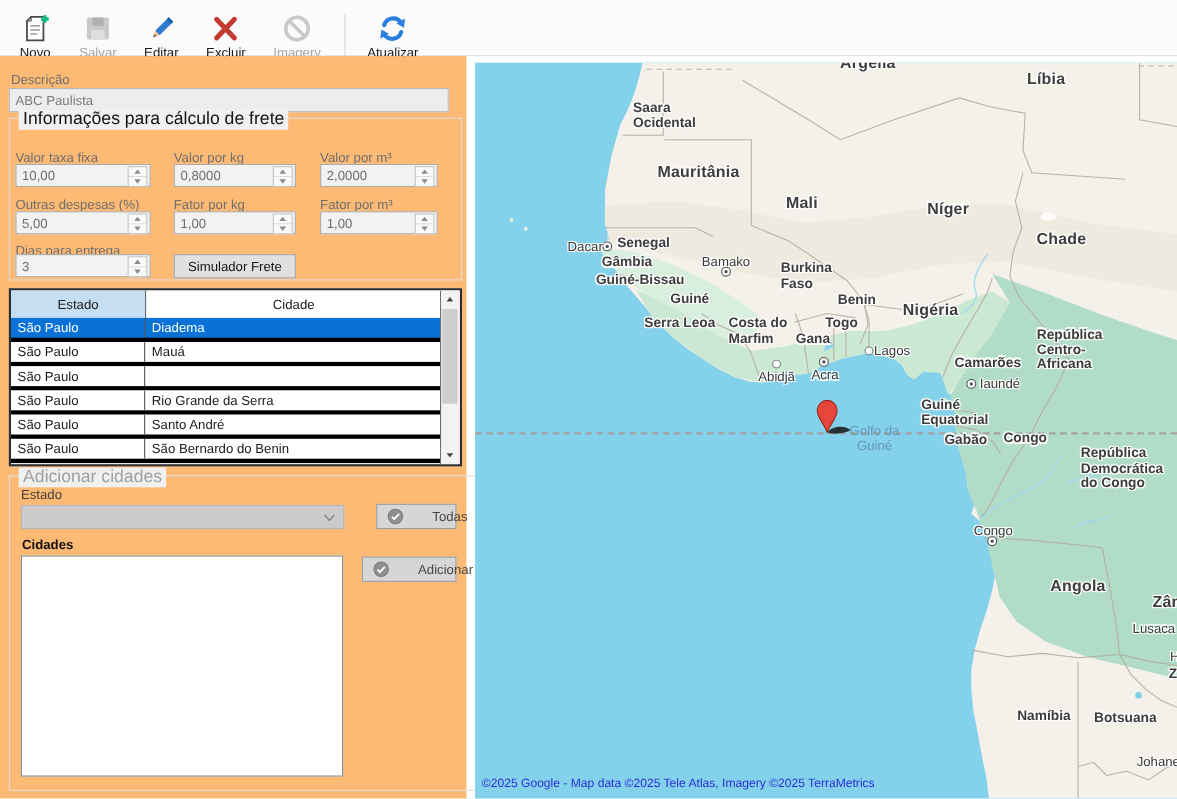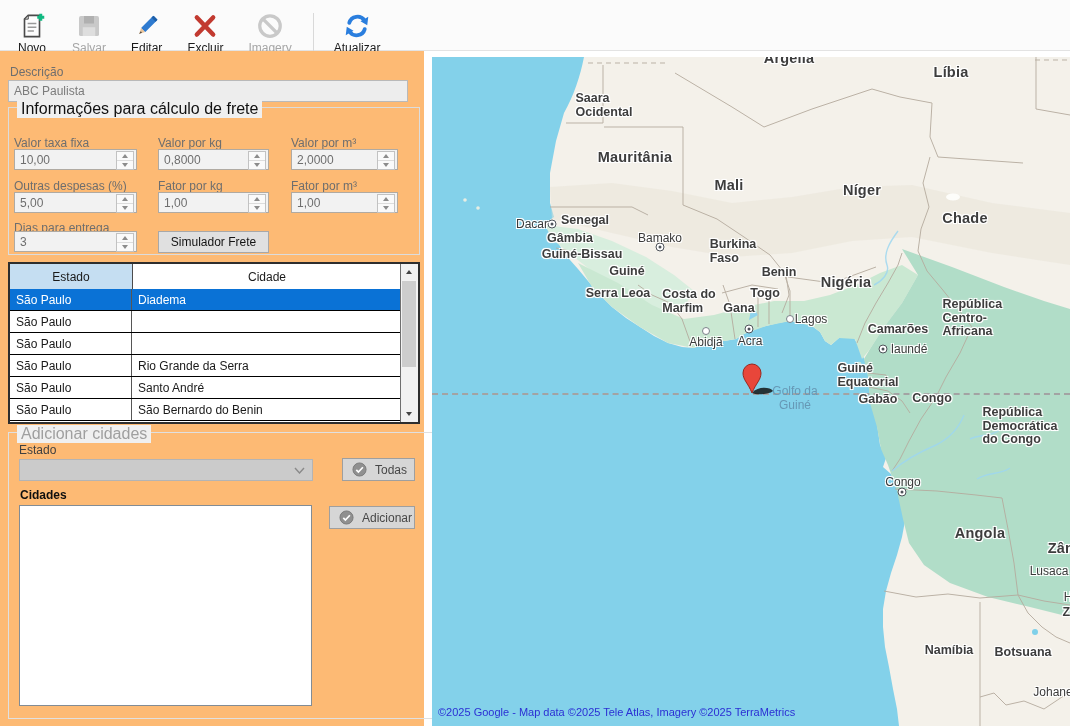--- a/index.html
+++ b/index.html
@@ -34,33 +34,33 @@
   .td{width:0;height:0;border-left:3.5px solid transparent;border-right:3.5px solid transparent;border-top:4px solid #8c8c8c;}
   .btn{position:absolute;background:#e0e0e0;border:1px solid #a8a8a8;box-sizing:border-box;
        text-align:center;font-size:12px;color:#141414;line-height:20px;cursor:default;}
   
   .ctable{position:absolute;left:8px;top:211px;width:412px;height:162px;background:#fff;
           border:2px solid #2e2e2e;box-sizing:border-box;overflow:hidden;}
   .thead{display:flex;height:25px;border-bottom:1px solid #4c4c4c;}
   .th1{width:122px;background:#c5def2;border-right:1px solid #4c4c4c;display:flex;align-items:center;justify-content:center;}
   .th2{flex:1;background:#fff;display:flex;align-items:center;justify-content:center;}
   .tbody{position:absolute;left:0;top:25px;right:17px;bottom:0;}
-  .trow{display:flex;height:22px;border-bottom:1px solid #000000;box-sizing:border-box;background:#fff;}
+  .trow{display:flex;height:22px;border-bottom:4px solid #000000;box-sizing:border-box;background:#fff;}
   .tc1{width:122px;border-right:1px solid #565656;box-sizing:border-box;padding-left:6px;display:flex;align-items:center;}
   .tc2{flex:1;padding-left:6px;display:flex;align-items:center;}
   .trow.sel{background:#0a72d6;color:#fff;}
   .tscroll{position:absolute;right:0;top:0;bottom:0;width:17px;background:#f2f2f2;border-left:1px solid #6f6f6f;}
   .sarrow{position:absolute;left:0;width:16px;height:16px;display:flex;align-items:center;justify-content:center;background:#f2f2f2;}
   .sarrow.up{top:0;}.sarrow.down{bottom:0;}
   .sthumb{position:absolute;left:1px;top:17px;width:14px;height:86px;background:#cdcdcd;}
   
   .combo{position:absolute;left:10px;top:26px;width:294px;height:22px;background:#cbcbcb;border:1px solid #b4b4b4;box-sizing:border-box;}
   .combo .chev{position:absolute;right:7px;top:7px;}
   .gbtn{position:absolute;height:23px;background:#d6d6d6;border:1px solid #9f9f9f;box-sizing:border-box;
-        display:flex;align-items:center;gap:8px;padding:0 9px;font-size:12px;color:#474747;}
+        display:flex;align-items:center;gap:26px;padding:0 9px;font-size:12px;color:#474747;}
   .gbtn svg{width:15px;height:15px;flex:0 0 auto;}
   .listbox{position:absolute;left:10px;top:72px;width:293px;height:201px;background:#fff;border:1px solid #828c95;box-sizing:border-box;}
   
   .map{position:absolute;left:432px;top:57px;width:638px;height:669px;overflow:hidden;background:#83d1ea;cursor:default;}
   .map svg.base{position:absolute;left:0;top:0;}
   .equator{position:absolute;left:0;width:100%;border-top:2px dashed #a3a3a3;z-index:2;}
   .mlab{position:absolute;transform:translate(-50%,-50%);font-size:12.5px;font-weight:bold;color:#3d3d3d;
         white-space:pre-line;text-align:left;line-height:1.08;z-index:4;
         text-shadow:-1px -1px 0 #fff,1px -1px 0 #fff,-1px 1px 0 #fff,1px 1px 0 #fff,0 0 3px #fff;}
   .mlab.lg{font-size:14.5px;letter-spacing:.2px;}
@@ -248,20 +248,21 @@
         <div class="th2">Cidade</div>
         <div style="width:17px;"></div>
       </div>
       <div class="tbody" id="table-body">
           <div class="trow sel">
             <div class="tc1">São Paulo</div>
             <div class="tc2">Diadema</div>
           </div>
           <div class="trow">
             <div class="tc1">São Paulo</div>
+            <div class="tc2">Mauá</div>
           </div>
           <div class="trow">
             <div class="tc1">São Paulo</div>
           </div>
           <div class="trow">
             <div class="tc1">São Paulo</div>
             <div class="tc2">Rio Grande da Serra</div>
           </div>
           <div class="trow">
             <div class="tc1">São Paulo</div>

